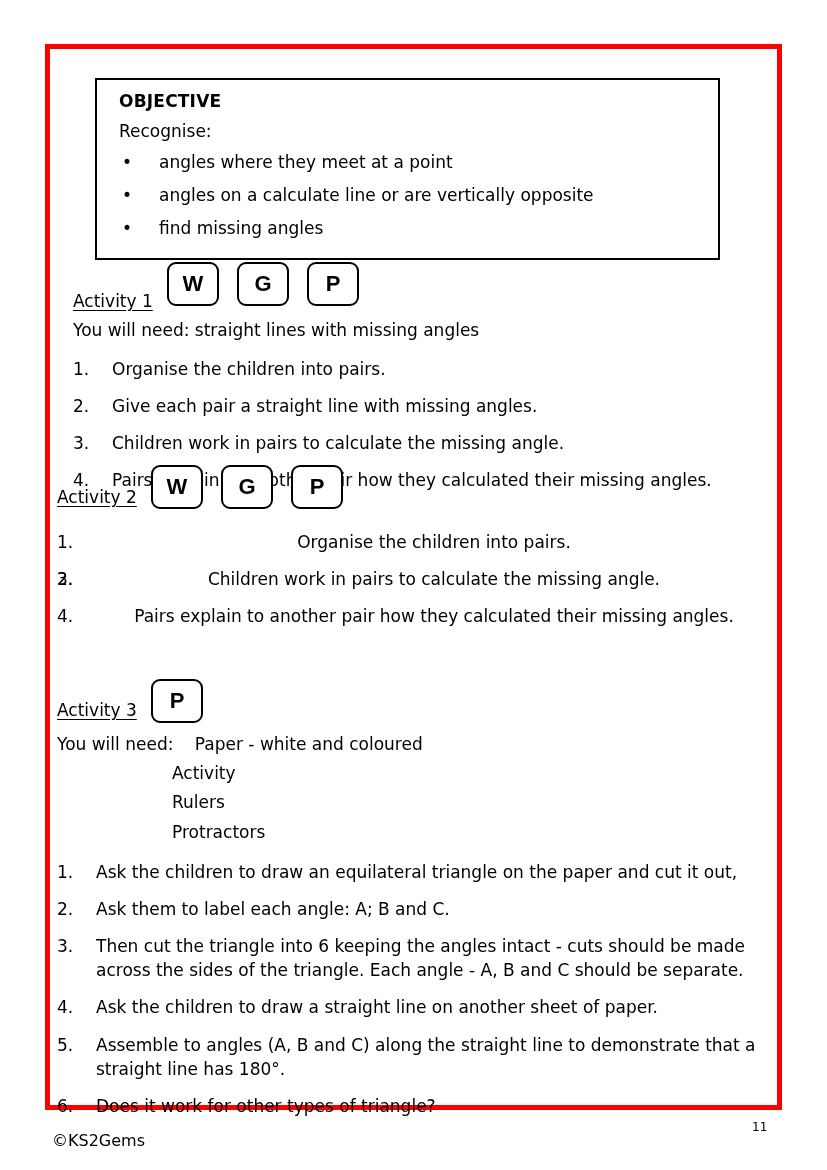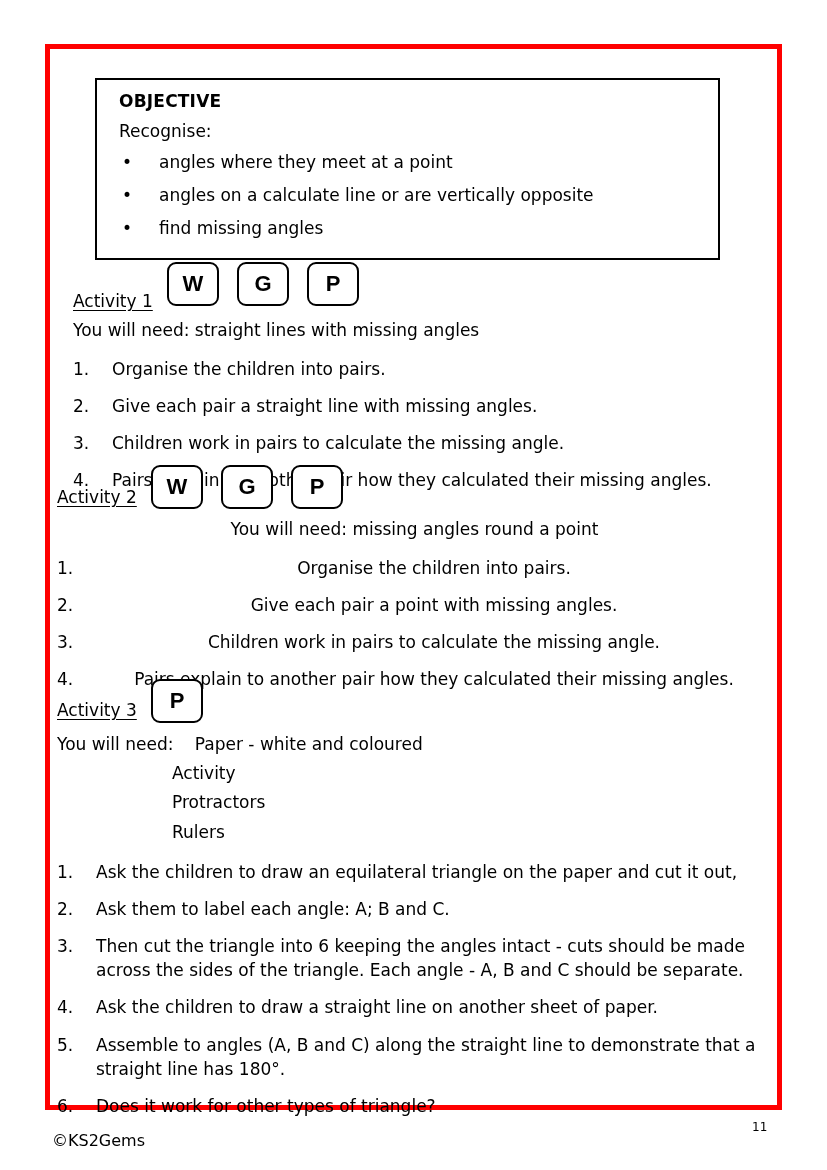--- a/index.html
+++ b/index.html
@@ -232,32 +232,27 @@
 
   <div class="activity" style="top: 387px; text-align: center;">
     <div class="activity-header" style="height: 52px;">
       <div class="activity-label" style="top: 22px;">Activity 2</div>
       <div class="badge-row" style="left: 94px; top: 0px;">
         <div class="badge">W</div>
         <div class="badge">G</div>
         <div class="badge">P</div>
       </div>
     </div>
-    <div class="need-line">
-      <span class="need-label">You will need:</span>
-      <span class="need-value">missing angles round a point</span>
-    </div>
     <ol class="steps">
       <li class="step">
         <span class="step-num">1.</span>
         <span>Organise the children into pairs.</span>
       </li>
       <li class="step">
         <span class="step-num">2.</span>
-        <span>Give each pair a point with missing angles.</span>
       </li>
       <li class="step">
         <span class="step-num">3.</span>
         <span>Children work in pairs to calculate the missing angle.</span>
       </li>
       <li class="step">
         <span class="step-num">4.</span>
         <span>Pairs explain to another pair how they calculated their missing angles.</span>
       </li>
     </ol>
@@ -272,24 +267,24 @@
     </div>
     <ul class="materials">
       <li class="first">
         <span class="need-label">You will need:</span>
         <span style="display:inline-block; width:16px;"></span><span>Paper - white and coloured</span>
       </li>
       <li>
         <span>Activity</span>
       </li>
       <li>
+        <span>Rulers</span>
+      </li>
+      <li>
         <span>Protractors</span>
-      </li>
-      <li>
-        <span>Rulers</span>
       </li>
     </ul>
     <ol class="steps" style="margin-top: 6px;">
       <li class="step">
         <span class="step-num">1.</span>
         <span>Ask the children to draw an equilateral triangle on the paper and cut it out,</span>
       </li>
       <li class="step">
         <span class="step-num">2.</span>
         <span>Ask them to label each angle: A; B and C.</span>

